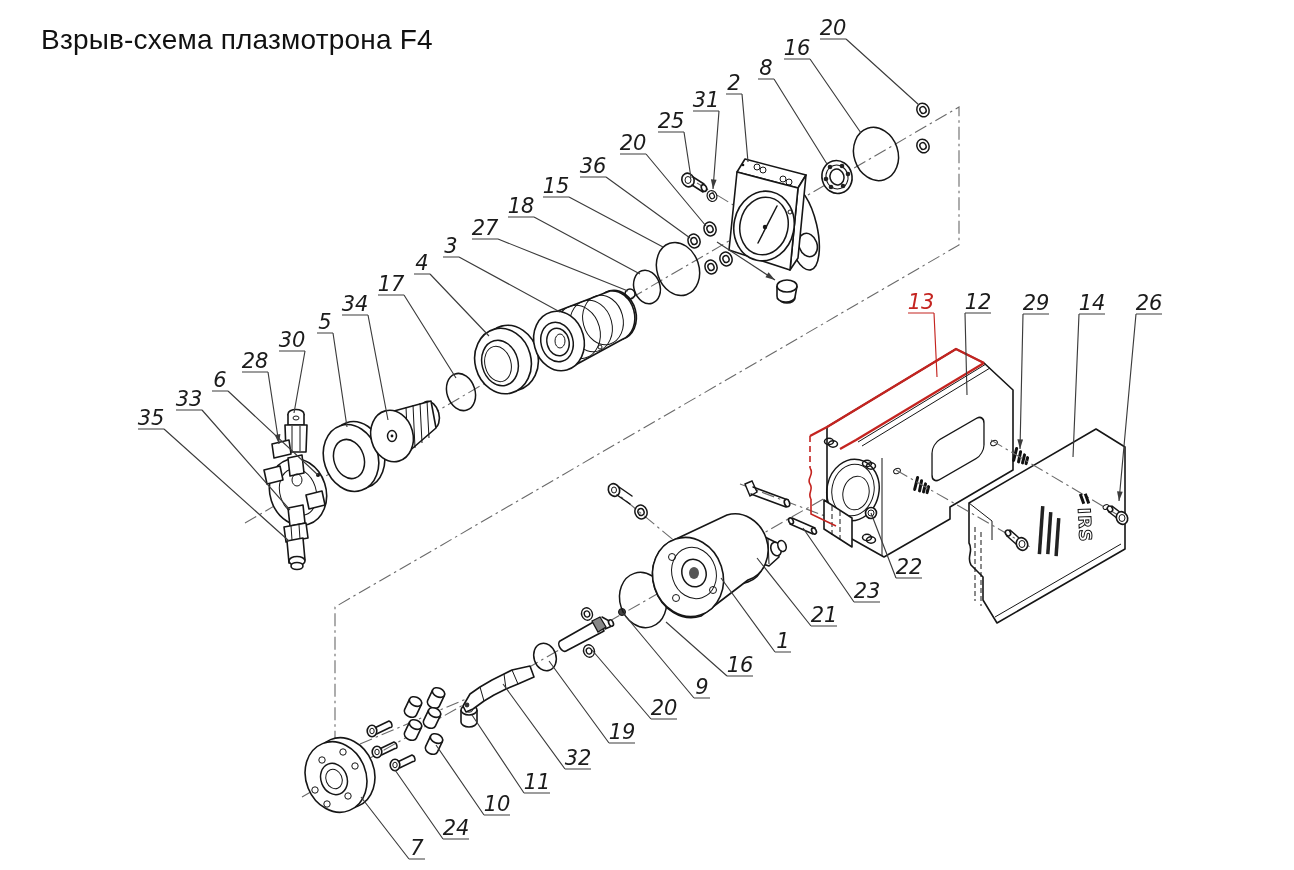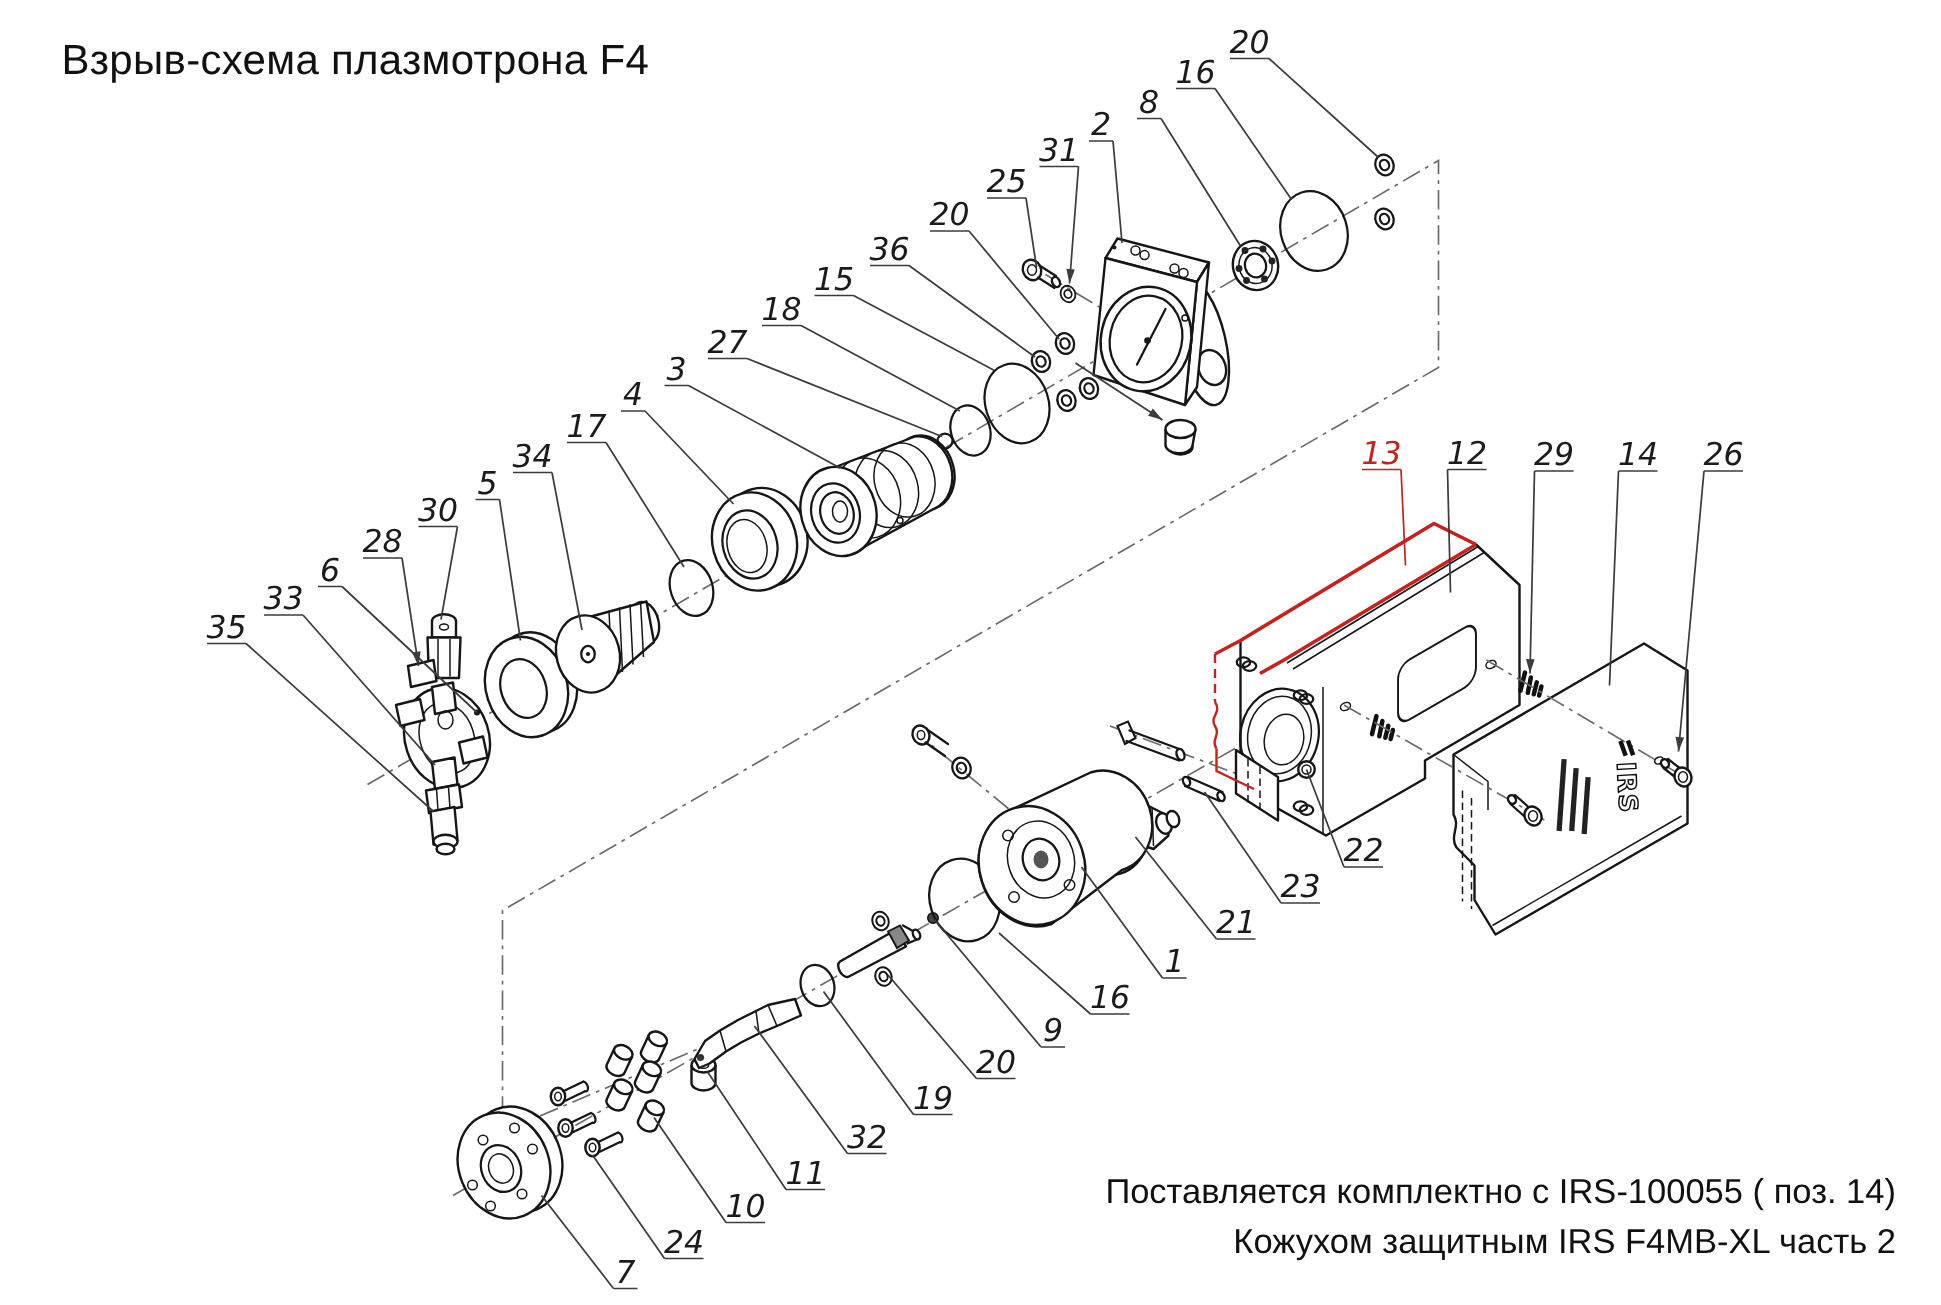--- a/index.html
+++ b/index.html
@@ -510,17 +510,13 @@
           <text x="417" y="855" text-anchor="middle" fill="#1b1b1b">7</text>
         </g>
         <g>
           <path d="M717,242 L775,280" stroke="#3c3c3c" stroke-width="1.15" fill="none"></path>
           <polygon points="775,280 765.4130270621602,277.15571627837045 768.5639370454253,272.34643261970274" fill="#3c3c3c" stroke="none"></polygon>
         </g>
       </g>
 </svg>
 
 <div class="title">Взрыв-схема плазмотрона F4</div>
-<div class="note">
-  <div>Поставляется комплектно с IRS-100055 ( поз. 14)</div>
-  <div>Кожухом защитным IRS F4MB-XL часть 2</div>
 </div>
-</div>
 
 </body></html>

